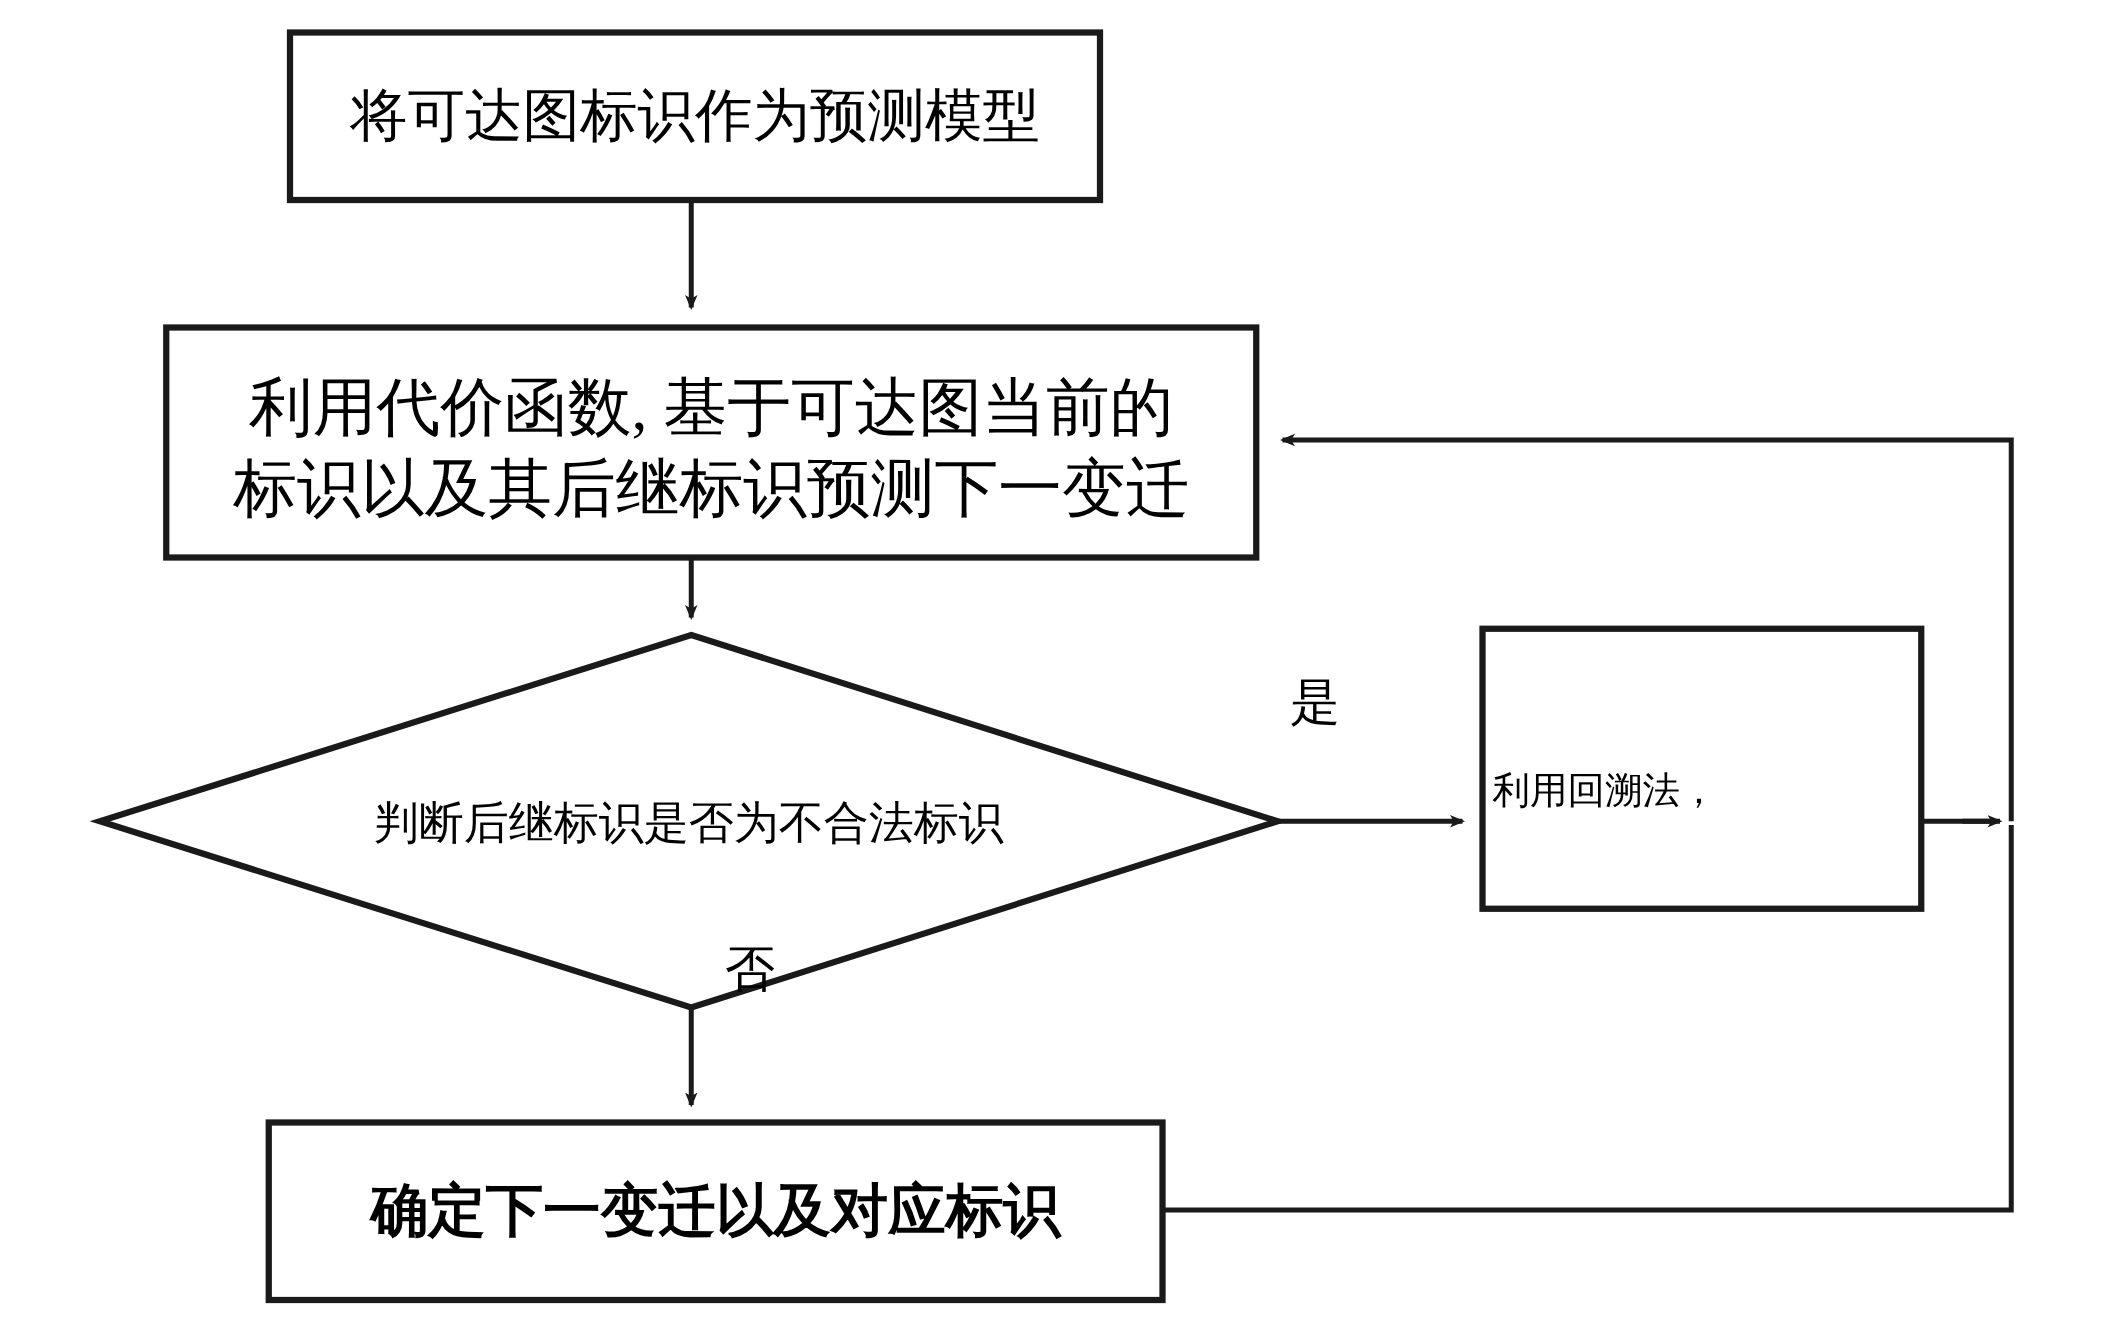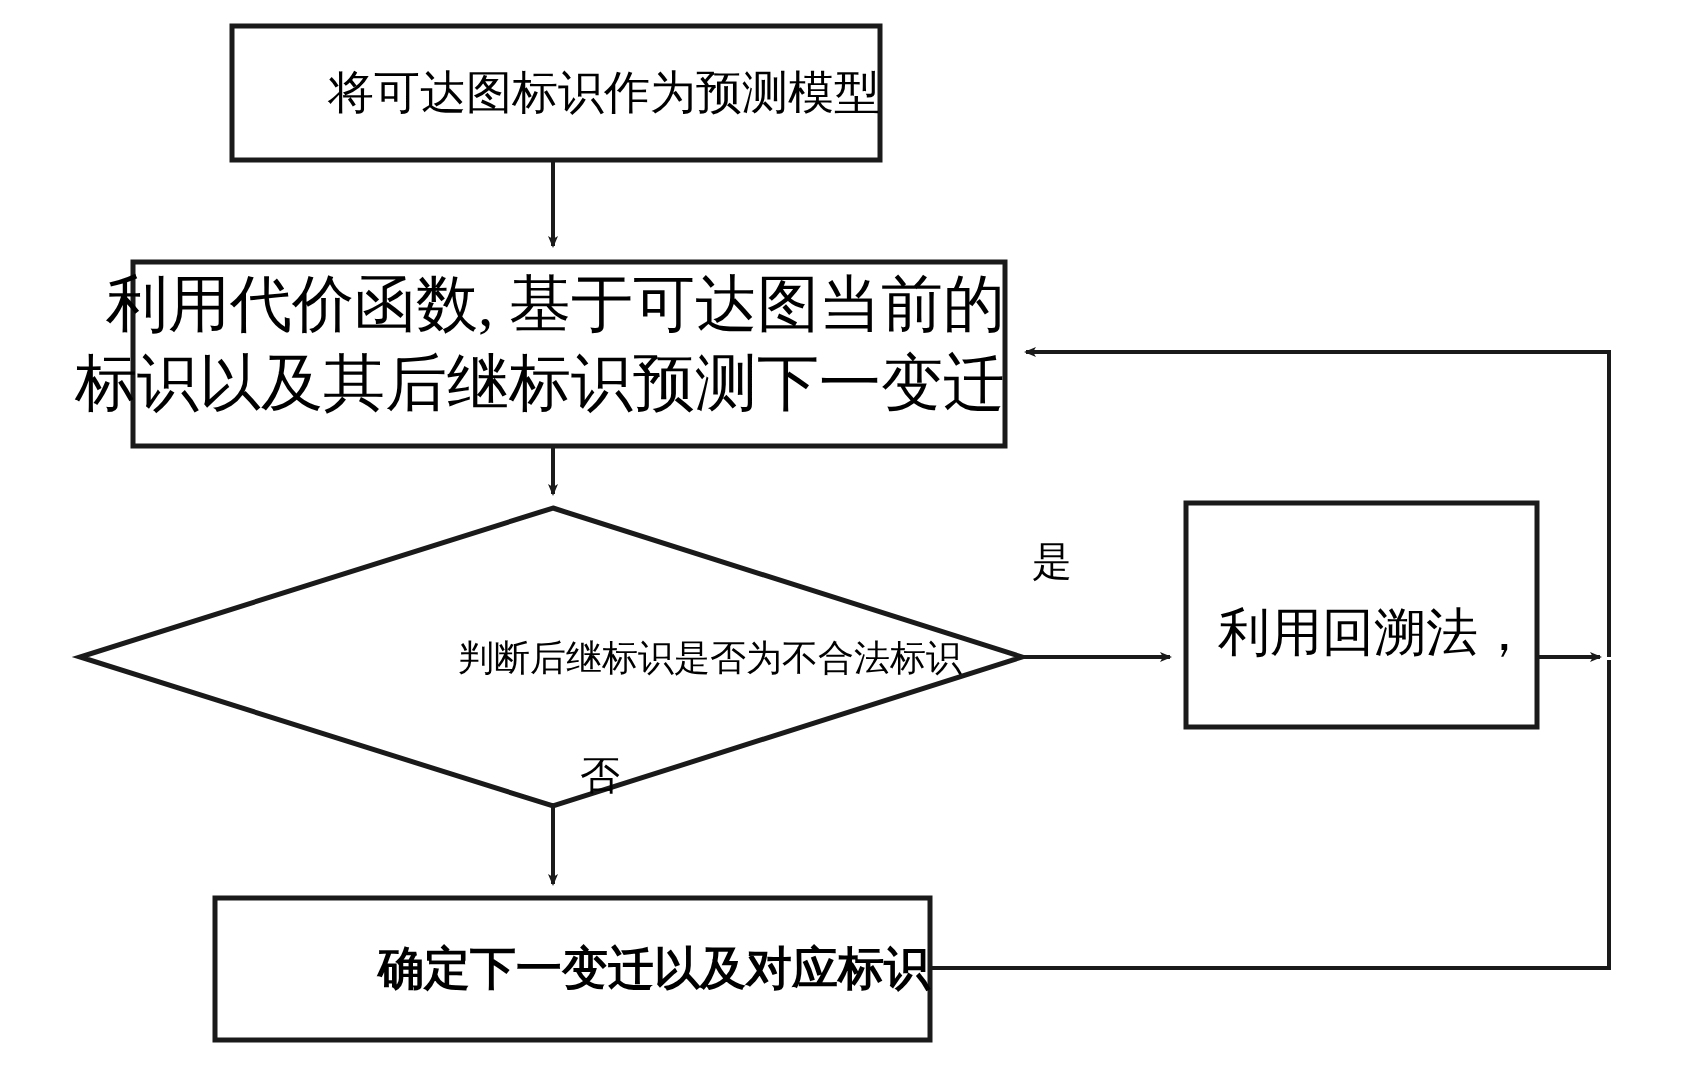--- a/index.html
+++ b/index.html
@@ -35,44 +35,44 @@
     stroke-linejoin: miter;
   }
   .conn {
     fill: none;
     stroke: #1a1a1a;
     stroke-width: 4;
   }
   .node-text {
     position: absolute;
     display: flex;
-    align-items: flex-end;
+    align-items: center;
     justify-content: center;
     flex-direction: column;
     text-align: center;
     color: #000000;
     font-family: "Liberation Serif", "DejaVu Serif", serif;
     line-height: 1.28;
     white-space: pre;
     pointer-events: none;
   }
   .node-text .ln { display: block; }
   .edge-label {
     position: absolute;
     color: #000000;
     font-family: "Liberation Serif", "DejaVu Serif", serif;
     white-space: pre;
   }
 
   
   #t-start    { left: 232px; top: 26px;  width: 648px; height: 134px; font-size: 46px; }
-  #t-predict  { left: 133px; top: 252px; width: 872px; height: 184px; font-size: 62px; }
+  #t-predict  { left: 133px; top: 268px; width: 872px; height: 184px; font-size: 51px; }
   #t-decide   { left: 140px; top: 600px; width: 822px; height: 116px; font-size: 36px; }
-  #t-backtrack{ left: 1186px;top: 540px; width: 351px; height: 187px; font-size: 52px;
-                align-items: flex-start; justify-content: center; text-align: left; padding-left: 8px; box-sizing: border-box; margin-left: 24px; }
+  #t-backtrack{ left: 1186px;top: 540px; width: 351px; height: 187px; font-size: 30px;
+                align-items: flex-start; justify-content: center; text-align: left; padding-left: 8px; box-sizing: border-box; }
   #t-confirm  { left: 215px; top: 898px; width: 715px; height: 142px; font-size: 46px; font-weight: bold; }
 
   #lbl-yes { left: 1032px; top: 534px; font-size: 40px; }
   #lbl-no  { left: 580px;  top: 748px; font-size: 40px; }
 </style>
 </head>
 <body>
 
 <div id="canvas">
 

